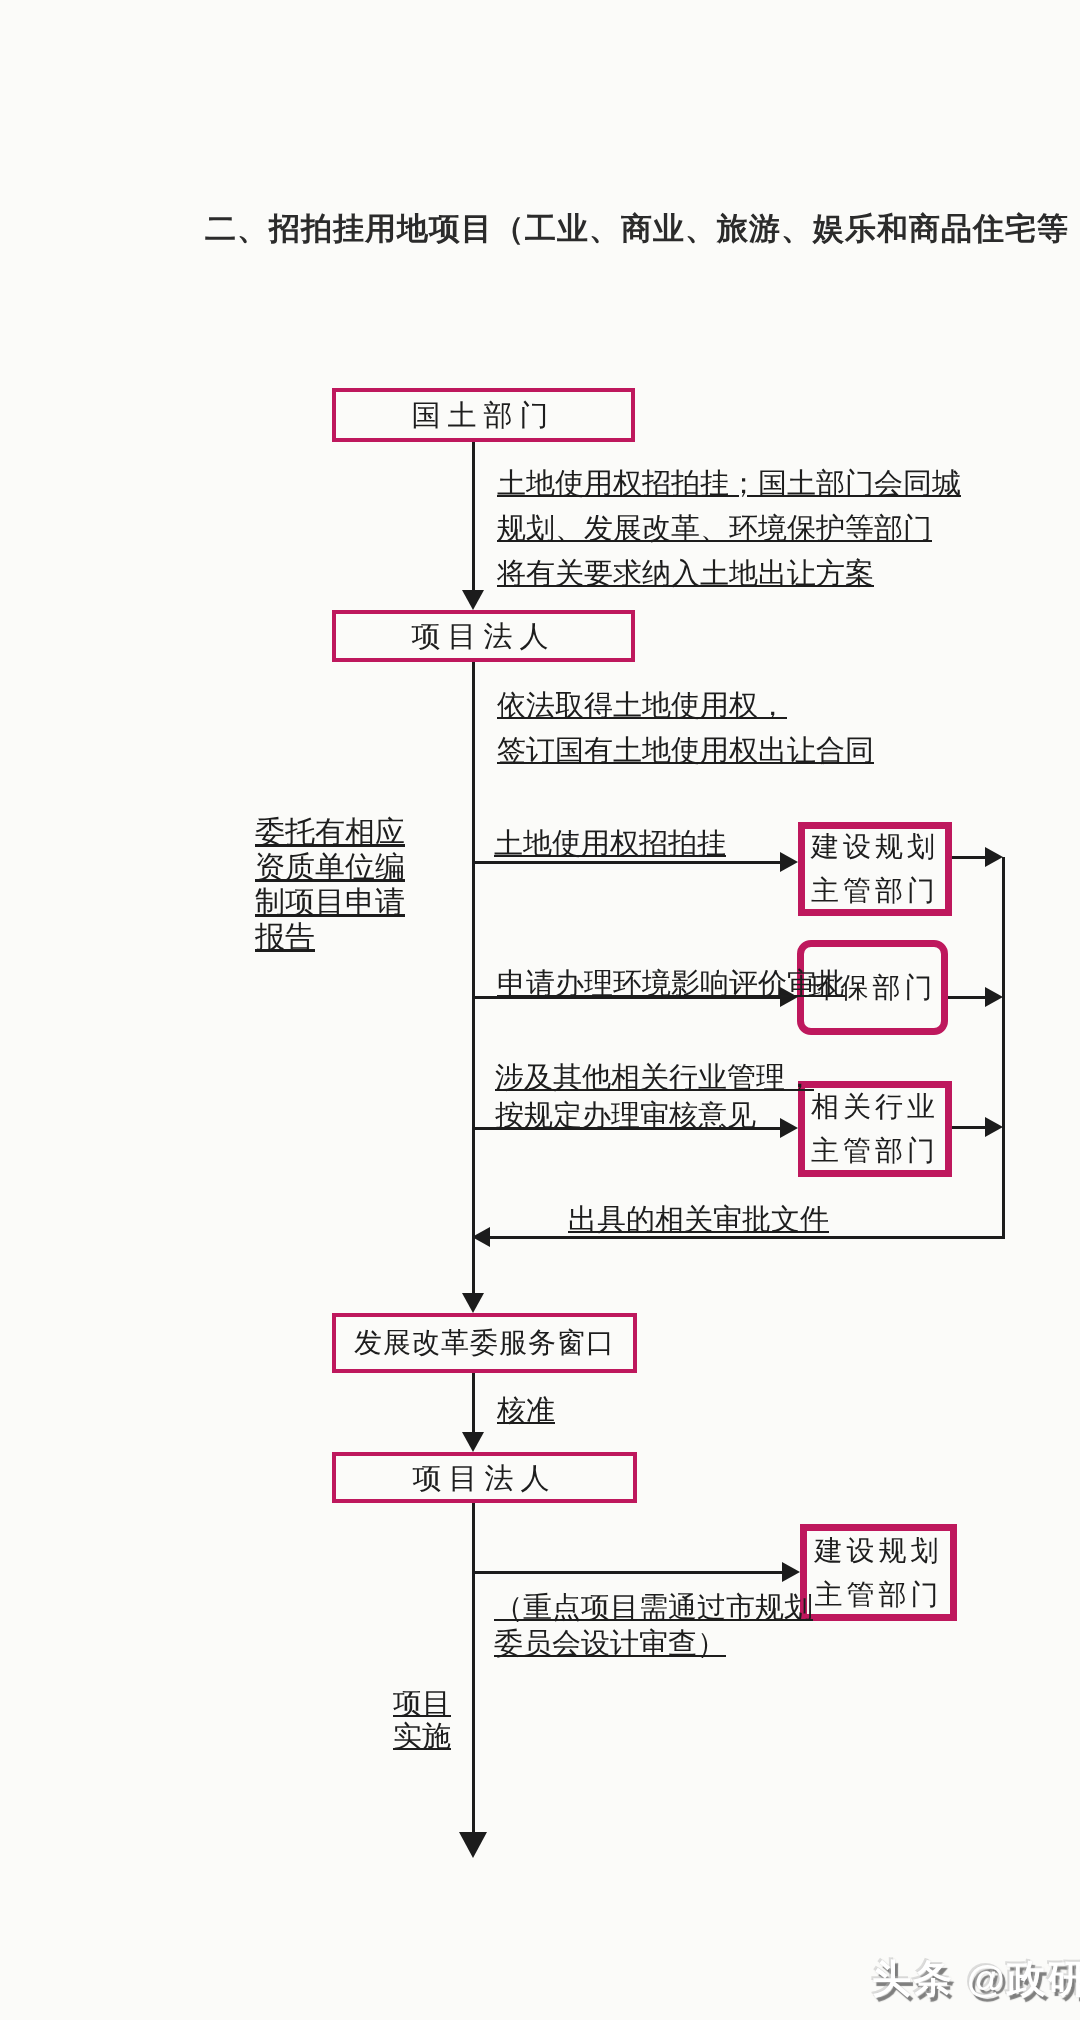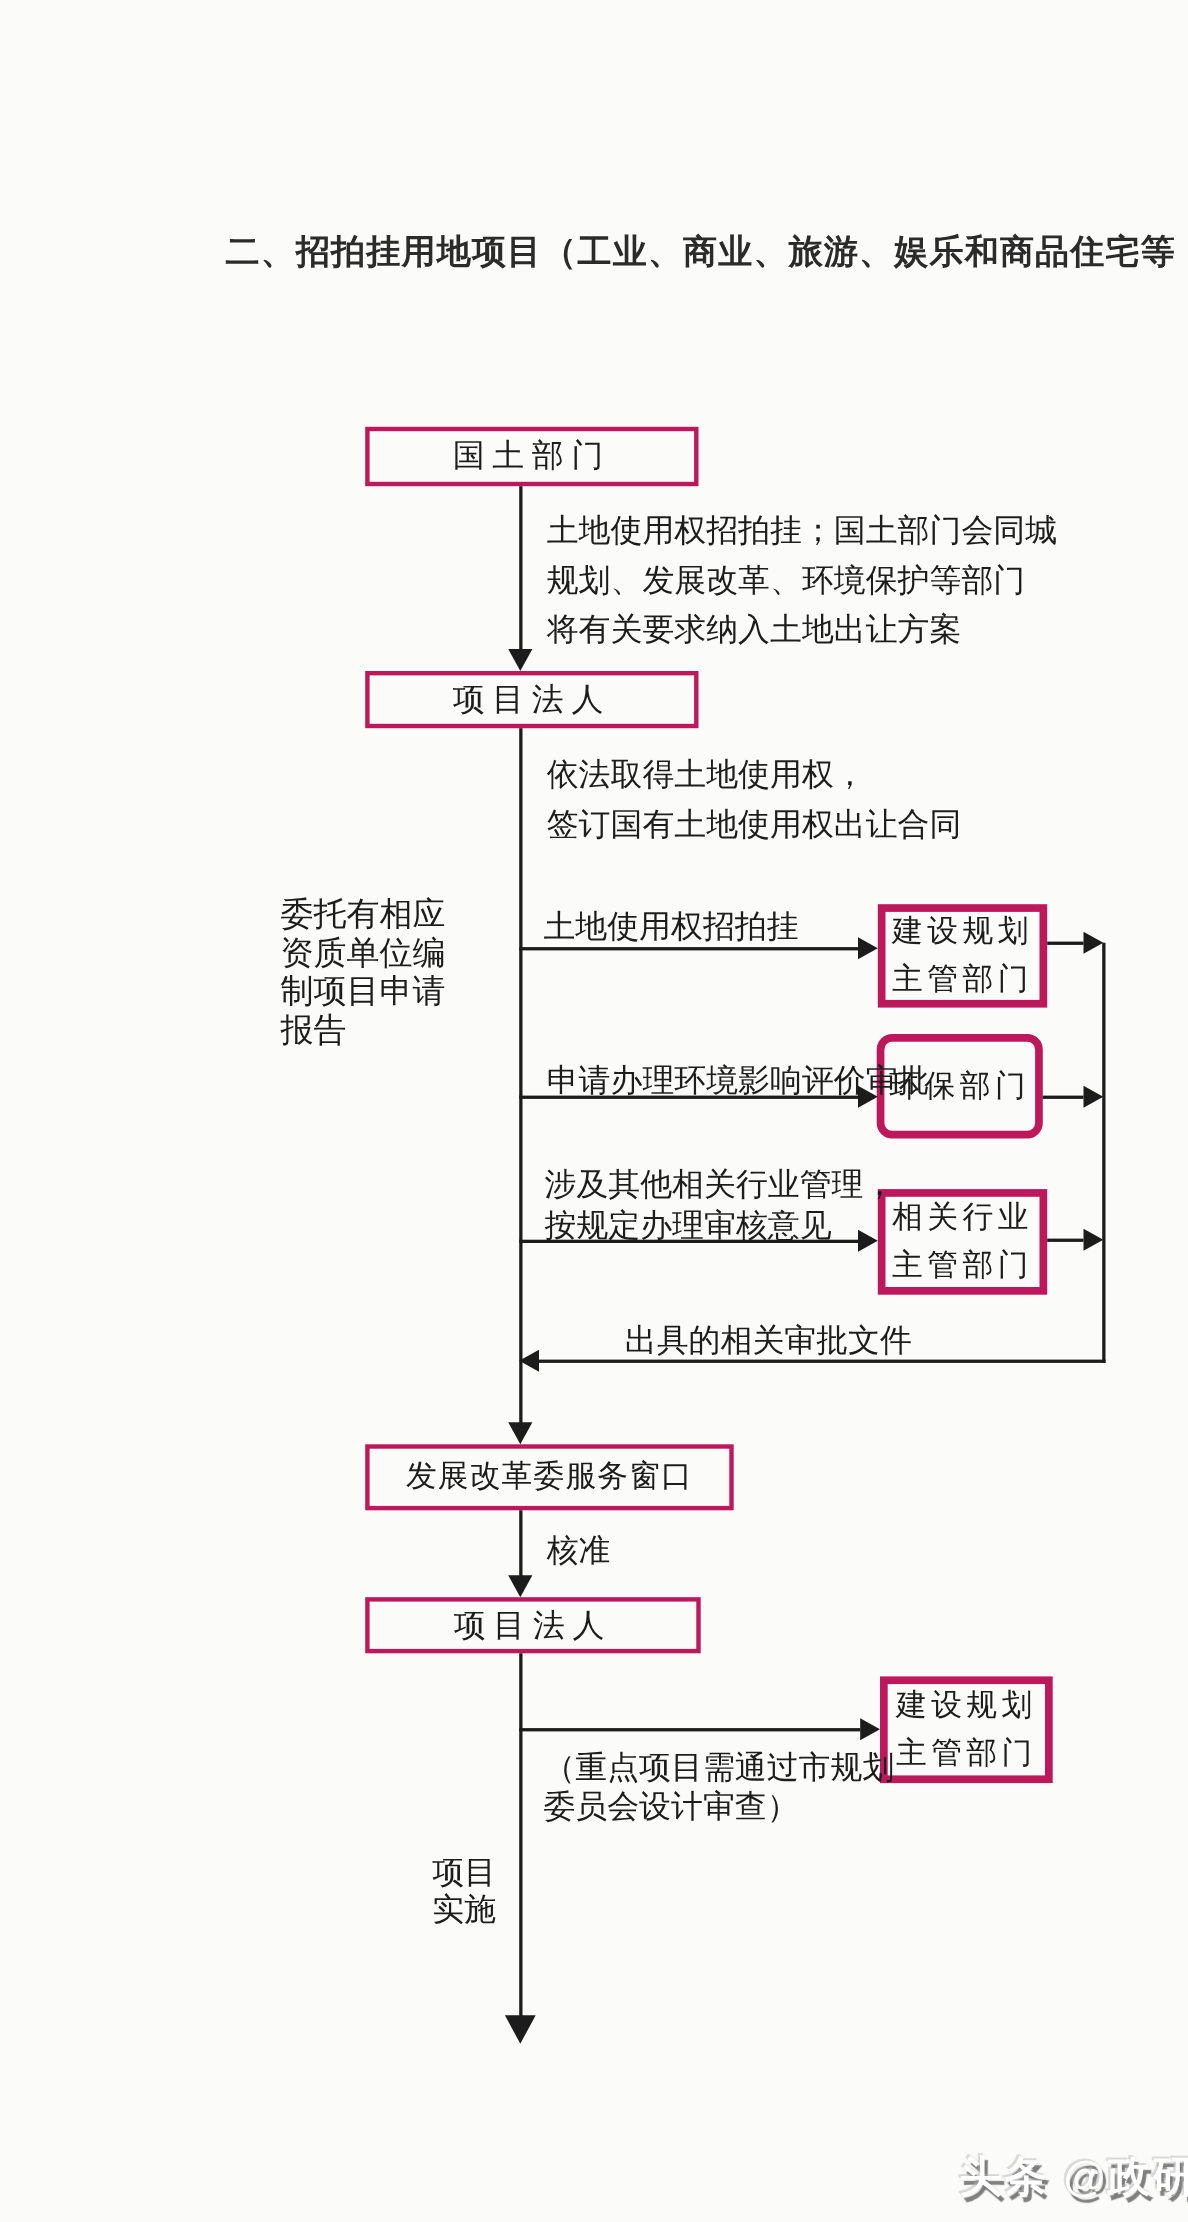--- a/index.html
+++ b/index.html
@@ -46,20 +46,21 @@
   .ah-down-big{border-left:14px solid transparent;border-right:14px solid transparent;border-top:26px solid #1c1c1c;}
   .ah-right{border-top:10px solid transparent;border-bottom:10px solid transparent;border-left:18px solid #1c1c1c;}
   .ah-left{border-top:10px solid transparent;border-bottom:10px solid transparent;border-right:18px solid #1c1c1c;}
   
   .ann{
     position:absolute;
     font-size:29px;
     white-space:pre-line;
     line-height:45px;
     color:#1d1d1d;
+    text-decoration:underline;
   }
   .ann.tight35{line-height:35px;}
   .ann.tight38{line-height:38px;}
   .ann.tight36{line-height:36px;}
   .ann.tight33{line-height:33px;}
   .ann.nowrap{white-space:nowrap;}
   
   .watermark{
     position:absolute;
     font-family:"Liberation Sans","DejaVu Sans",sans-serif;
@@ -73,21 +74,21 @@
 </style>
 </head>
 <body>
 
 <div class="canvas">
 
   <div class="title-line" style="left:205px;top:208px;">二、招拍挂用地项目（工业、商业、旅游、娱乐和商品住宅等</div>
 
   <div class="node main" style="left:332px;top:388px;width:303px;height:54px;">国土部门</div>
   <div class="node main" style="left:332px;top:610px;width:303px;height:52px;">项目法人</div>
-  <div class="node main wide" style="left:332px;top:1313px;width:335px;height:60px;">发展改革委服务窗口</div>
+  <div class="node main wide" style="left:332px;top:1313px;width:305px;height:60px;">发展改革委服务窗口</div>
   <div class="node main" style="left:332px;top:1452px;width:305px;height:51px;">项目法人</div>
 
   <div class="node" style="left:798px;top:822px;width:154px;height:94px;font-size:28px;letter-spacing:4px;">建设规划
 主管部门</div>
   <div class="node" style="left:797px;top:940px;width:151px;height:95px;font-size:28px;letter-spacing:4px;border-radius:14px;">环保部门</div>
   <div class="node" style="left:798px;top:1081px;width:154px;height:96px;font-size:28px;letter-spacing:4px;">相关行业
 主管部门</div>
   <div class="node" style="left:800px;top:1524px;width:157px;height:97px;font-size:28px;letter-spacing:4px;">建设规划
 主管部门</div>
 

